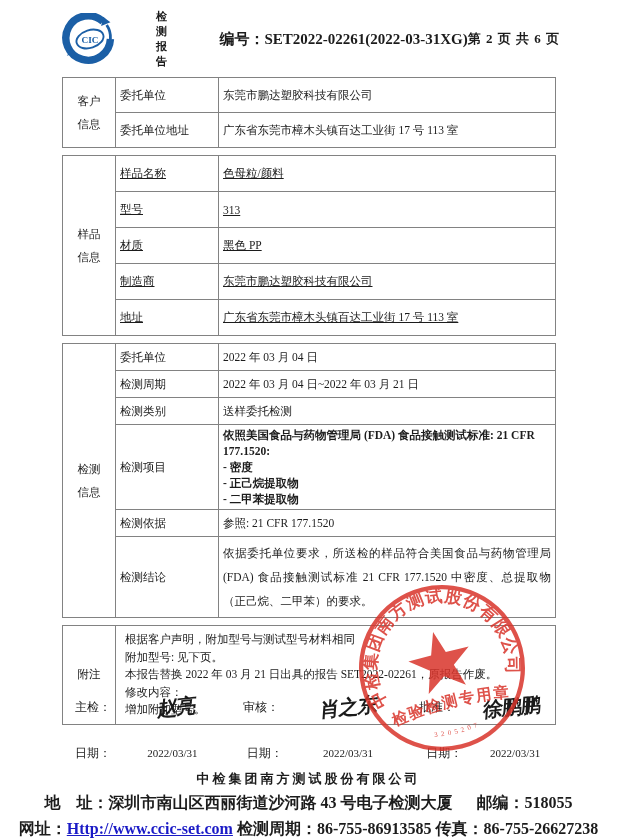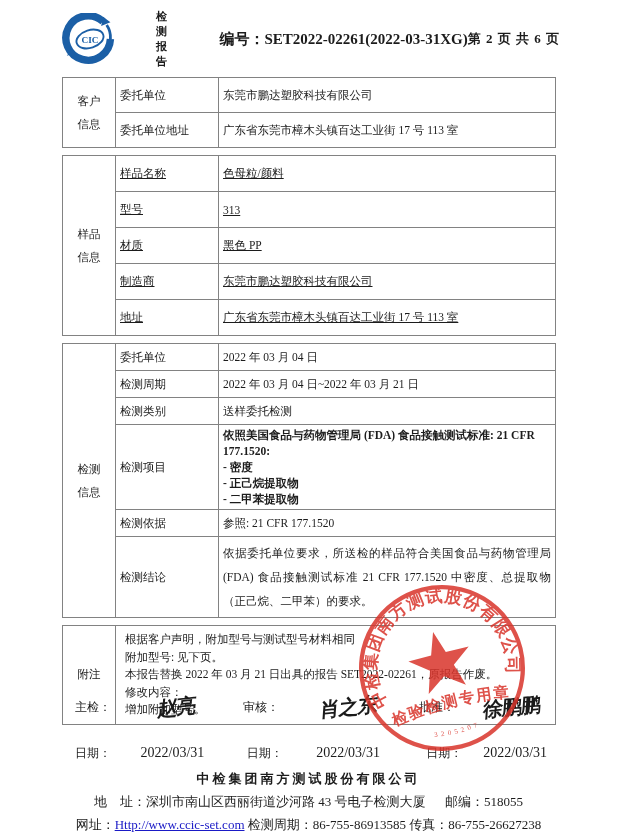--- a/index.html
+++ b/index.html
@@ -33,28 +33,28 @@
   .notes-cell div{line-height:17.6px;}
   
   .sig-area{position:absolute;left:62px;top:688px;width:494px;}
   .sig-row{display:flex;align-items:center;height:38px;}
   .sig-col{display:flex;align-items:center;}
   .sc1{width:168px;}.sc2{width:176px;}.sc3{width:150px;}
   .sig-label{font-size:12px;padding-left:13px;width:48px;flex:0 0 48px;white-space:nowrap;}
   .sig-name{flex:1;text-align:center;font-size:20px;font-weight:600;
     transform:rotate(-6deg) skewX(-10deg);letter-spacing:-1px;color:#1a1a1a;}
   .date-row{display:flex;align-items:center;height:26px;margin-top:14px;gap:12px;}
-  .date-val{flex:1;text-align:center;font-size:14px;}
+  .date-val{flex:1;text-align:center;font-size:11px;}
   
   .stamp{position:absolute;left:356px;top:582px;width:172px;height:172px;
     opacity:0.85;pointer-events:none;z-index:5;}
   
   .footer{position:absolute;left:0;top:770px;width:617px;text-align:center;}
   .f-company{font-size:13px;font-weight:bold;letter-spacing:3px;}
-  .f-line{font-size:13px;margin-top:5px;}
+  .f-line{font-size:16px;margin-top:5px;font-weight:bold;}
   .f-link{color:#1a1ac6;text-decoration:underline;cursor:pointer;}
 </style>
 </head>
 <body>
 
 <div class="header">
   <svg class="logo" viewBox="0 0 60 56">
     <g fill="none" stroke="#1b5fa6">
       <path d="M 44 9 A 24 24 0 1 0 52 28" stroke-width="8"></path>
       <path d="M 52 28 A 24 24 0 0 0 48 13" stroke-width="3"></path>

